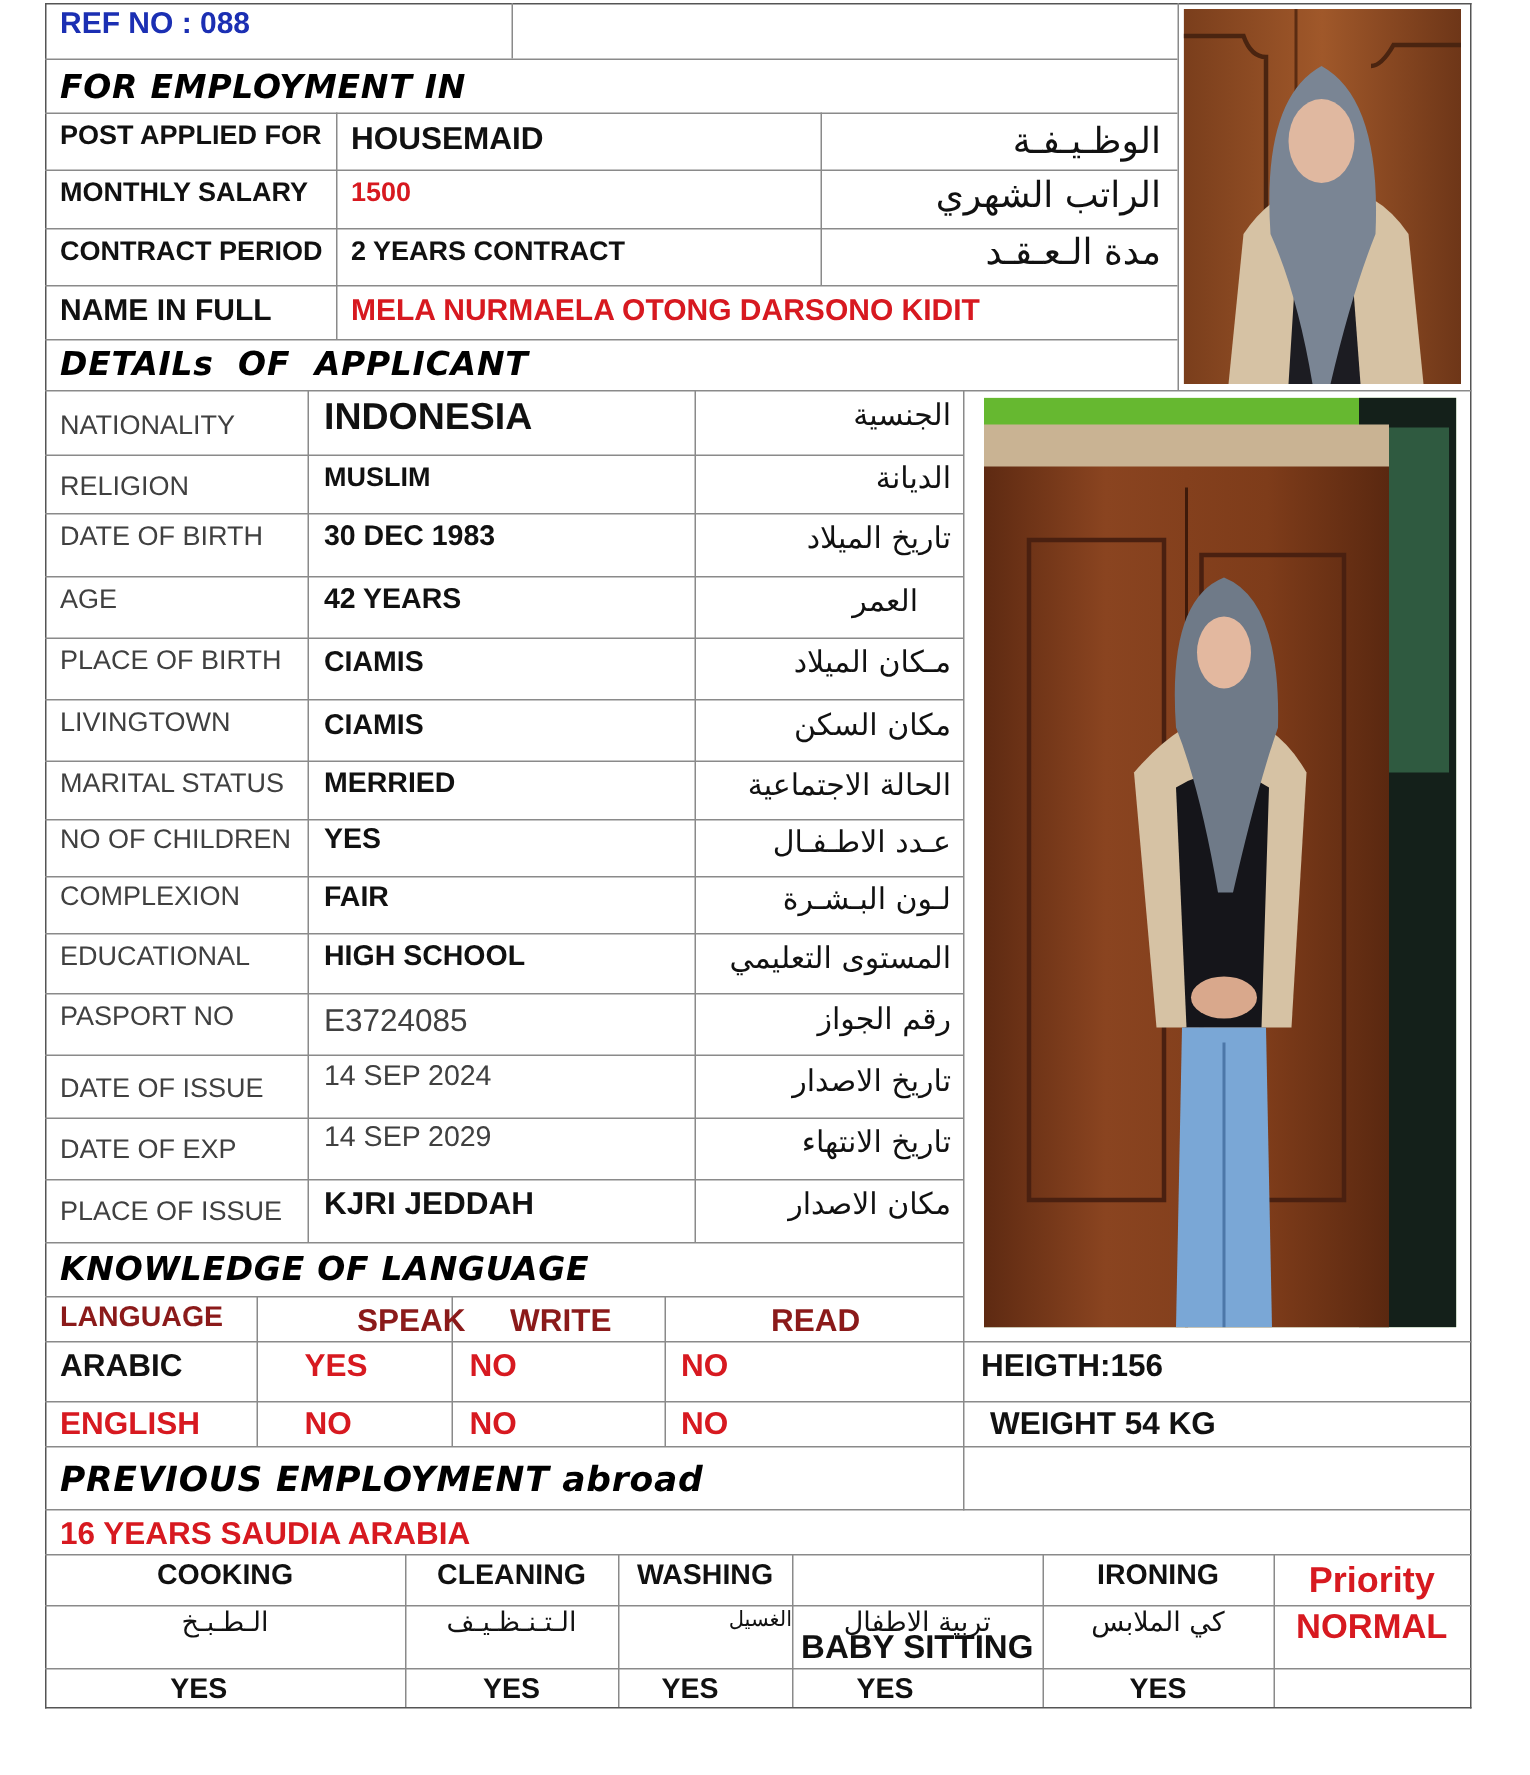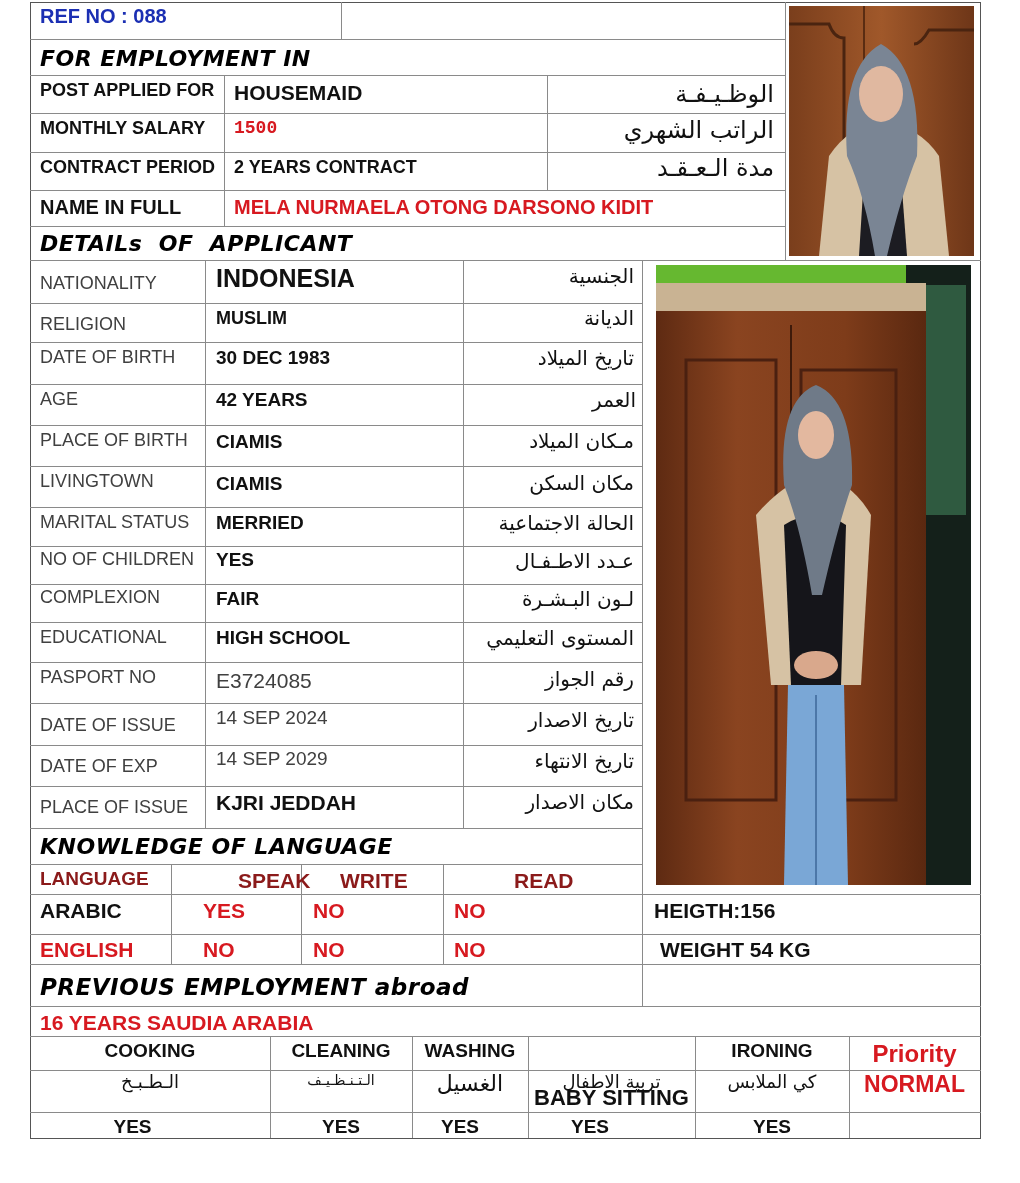--- a/index.html
+++ b/index.html
@@ -80,21 +80,21 @@
 </div>
 
 <div class="txt b blue" style="left:40px; top:6px; font-size:20px;">REF NO : 088</div>
 <div class="txt title" style="left:40px; top:48px;">FOR EMPLOYMENT IN</div>
 
 <div class="txt labb" style="left:40px; top:81px; font-size:18px;">POST APPLIED FOR</div>
 <div class="txt val" style="left:234px; top:82px; font-size:21px;">HOUSEMAID</div>
 <div class="txt ar" style="right:246px; top:82px; font-size:24px;">الوظـيـفـة</div>
 
 <div class="txt labb" style="left:40px; top:119px; font-size:18px;">MONTHLY SALARY</div>
-<div class="txt val red" style="left:234px; top:119px; font-size:18px;font-family:Liberation Mono, monospace;">1500</div>
+<div class="txt val red" style="left:234px; top:119px; font-size:18px;">1500</div>
 <div class="txt ar" style="right:246px; top:118px; font-size:24px;">الراتب الشهري</div>
 
 <div class="txt labb" style="left:40px; top:158px; font-size:18px;">CONTRACT PERIOD</div>
 <div class="txt val" style="left:234px; top:158px; font-size:18px;">2 YEARS CONTRACT</div>
 <div class="txt ar" style="right:246px; top:156px; font-size:24px;">مدة الـعـقـد</div>
 
 <div class="txt labb" style="left:40px; top:197px; font-size:20px;">NAME IN FULL</div>
 <div class="txt val red" style="left:234px; top:197px; font-size:20px;">MELA NURMAELA OTONG DARSONO KIDIT</div>
 
 <div class="txt title" style="left:40px; top:233px; white-space:pre;">DETAILs  OF  APPLICANT</div>
@@ -130,21 +130,21 @@
   <div class="txt lab" style="left:40px; top:315px;">RELIGION</div>
   <div class="txt val" style="left:216px; top:309px; font-size:18px;">MUSLIM</div>
   <div class="txt ar" style="right:386px; top:308px;">الديانة</div>
 
   <div class="txt lab" style="left:40px; top:348px;">DATE OF BIRTH</div>
   <div class="txt val" style="left:216px; top:348px;">30 DEC 1983</div>
   <div class="txt ar" style="right:386px; top:348px;">تاريخ الميلاد</div>
 
   <div class="txt lab" style="left:40px; top:390px;">AGE</div>
   <div class="txt val" style="left:216px; top:390px;">42 YEARS</div>
-  <div class="txt ar" style="right:384px; top:390px;">العمر</div>
+  <div class="txt ar" style="right:408px; top:390px;">العمر</div>
 
   <div class="txt lab" style="left:40px; top:431px;">PLACE OF BIRTH</div>
   <div class="txt val" style="left:216px; top:432px;">CIAMIS</div>
   <div class="txt ar" style="right:386px; top:431px;">مـكان الميلاد</div>
 
   <div class="txt lab" style="left:40px; top:472px;">LIVINGTOWN</div>
   <div class="txt val" style="left:216px; top:474px;">CIAMIS</div>
   <div class="txt ar" style="right:386px; top:473px;">مكان السكن</div>
 
   <div class="txt lab" style="left:40px; top:513px;">MARITAL STATUS</div>
@@ -232,25 +232,25 @@
 
 <div class="txt title" style="left:40px; top:976px; font-size:23px;">PREVIOUS EMPLOYMENT abroad</div>
 <div class="txt b red" style="left:40px; top:1012px; font-size:21px;">16 YEARS SAUDIA ARABIA</div>
 
 <div>
   <div class="txt b center" style="left:30px; width:240px; top:1041px; font-size:19px;">COOKING</div>
   <div class="txt ar center" style="left:30px; width:240px; top:1073px; font-size:18px; text-align:center;">الـطـبـخ</div>
   <div class="txt b center" style="left:30px; width:205px; top:1117px; font-size:19px;">YES</div>
 
   <div class="txt b center" style="left:270px; width:142px; top:1041px; font-size:19px;">CLEANING</div>
-  <div class="txt ar center" style="left:270px; width:142px; top:1073px; font-size:14px; text-align:center;">الـتـنـظـيـف</div>
+  <div class="txt ar center" style="left:270px; width:142px; top:1073px; font-size:18px; text-align:center;">الـتـنـظـيـف</div>
   <div class="txt b center" style="left:270px; width:142px; top:1117px; font-size:19px;">YES</div>
 
   <div class="txt b center" style="left:412px; width:116px; top:1041px; font-size:19px;">WASHING</div>
-  <div class="txt ar center" style="left:412px; width:116px; top:1073px; font-size:22px; text-align:center;">الغسيل</div>
+  <div class="txt ar center" style="left:412px; width:116px; top:1073px; font-size:14px; text-align:right;">الغسيل</div>
   <div class="txt b center" style="left:412px; width:96px; top:1117px; font-size:19px;">YES</div>
 
   <div class="txt b center" style="left:528px; width:167px; top:1087px; font-size:22px;">BABY SITTING</div>
   <div class="txt ar center" style="left:528px; width:167px; top:1073px; font-size:18px; text-align:center;">تربية الاطفال</div>
   <div class="txt b center" style="left:528px; width:124px; top:1117px; font-size:19px;">YES</div>
 
   <div class="txt b center" style="left:695px; width:154px; top:1041px; font-size:19px;">IRONING</div>
   <div class="txt ar center" style="left:695px; width:154px; top:1073px; font-size:18px; text-align:center;">كي الملابس</div>
   <div class="txt b center" style="left:695px; width:154px; top:1117px; font-size:19px;">YES</div>
 

